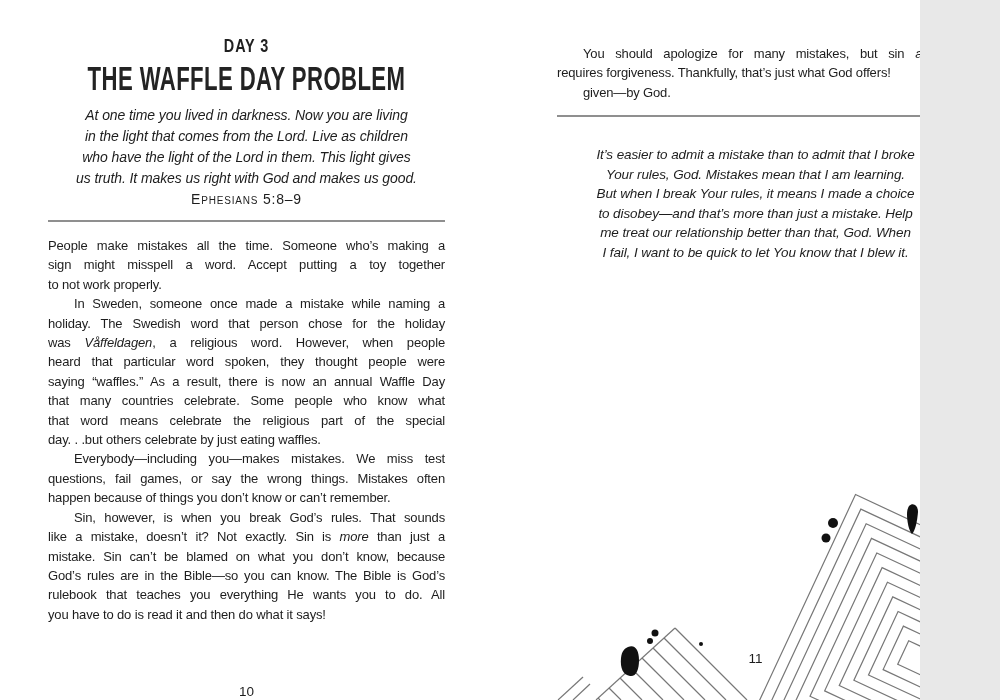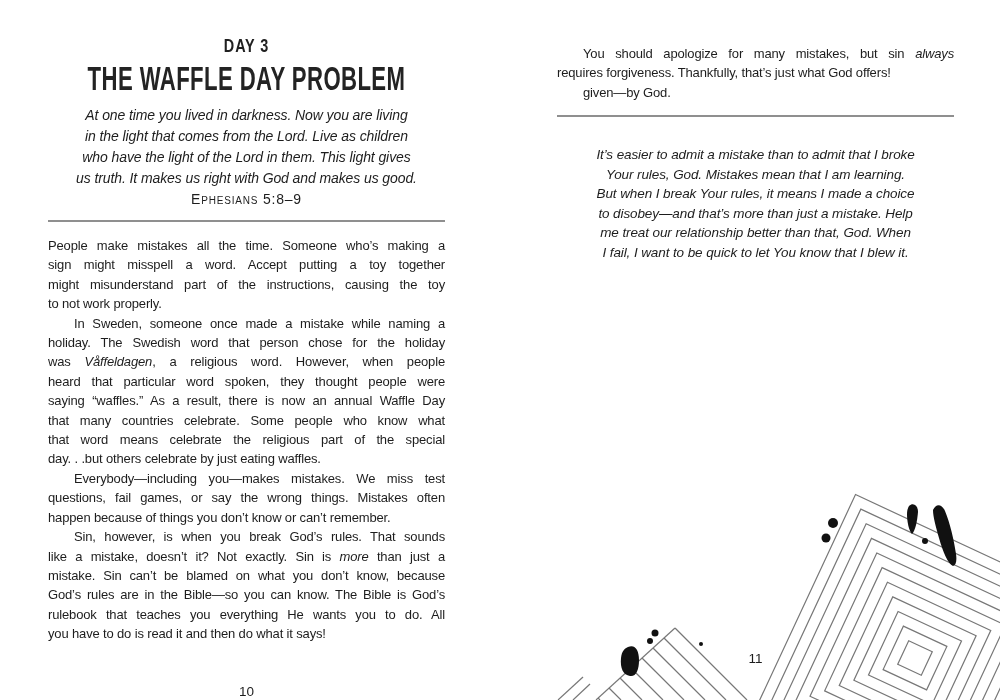--- a/index.html
+++ b/index.html
@@ -1,17 +1,17 @@
 <!DOCTYPE html>
 <html><head>
 <meta charset="utf-8">
 <style>
   html,body{margin:0;padding:0;background:#e8e8e8;}
   .spread{
-    position:relative;width:1000px;height:700px;background:#ffffff;
+    position:relative;width:920px;height:700px;background:#ffffff;
     font-family:"Liberation Sans",sans-serif;color:#1d1d1d;overflow:hidden;
   }
   .page{position:absolute;top:0;height:700px;}
   .page-left{left:48px;width:397px;}
   .page-right{left:557px;width:397px;}
 
   .day-label{
     margin-top:36px;text-align:center;font-weight:bold;font-size:16px;
     letter-spacing:1px;transform:scale(0.9,1.12);transform-origin:center top;
     color:#202020;
@@ -62,21 +62,20 @@
     <div class="verse">At one time you lived in darkness. Now you are living
 in the light that comes from the Lord. Live as children
 who have the light of the Lord in them. This light gives
 us truth. It makes us right with God and makes us good.</div>
     <div class="verse-ref">Ephesians 5:8–9</div>
     <hr class="rule">
     <div class="body-text">
         <div class="para">
           <div class="line"><span>People make mistakes all the time. Someone who’s making a</span></div>
           <div class="line"><span>sign might misspell a word. Accept putting a toy together</span></div>
-          <div class="line"><span>might misunderstand part of the instructions, causing the toy</span></div>
           <div class="line last"><span>to not work properly.</span></div>
         </div>
         <div class="para indent">
           <div class="line"><span>In Sweden, someone once made a mistake while naming a</span></div>
           <div class="line"><span>holiday. The Swedish word that person chose for the holiday</span></div>
           <div class="line"><span>was </span><span class="it">Våffeldagen</span><span>, a religious word. However, when people</span></div>
           <div class="line"><span>heard that particular word spoken, they thought people were</span></div>
           <div class="line"><span>saying “waffles.” As a result, there is now an annual Waffle Day</span></div>
           <div class="line"><span>that many countries celebrate. Some people who know what</span></div>
           <div class="line"><span>that word means celebrate the religious part of the special</span></div>

